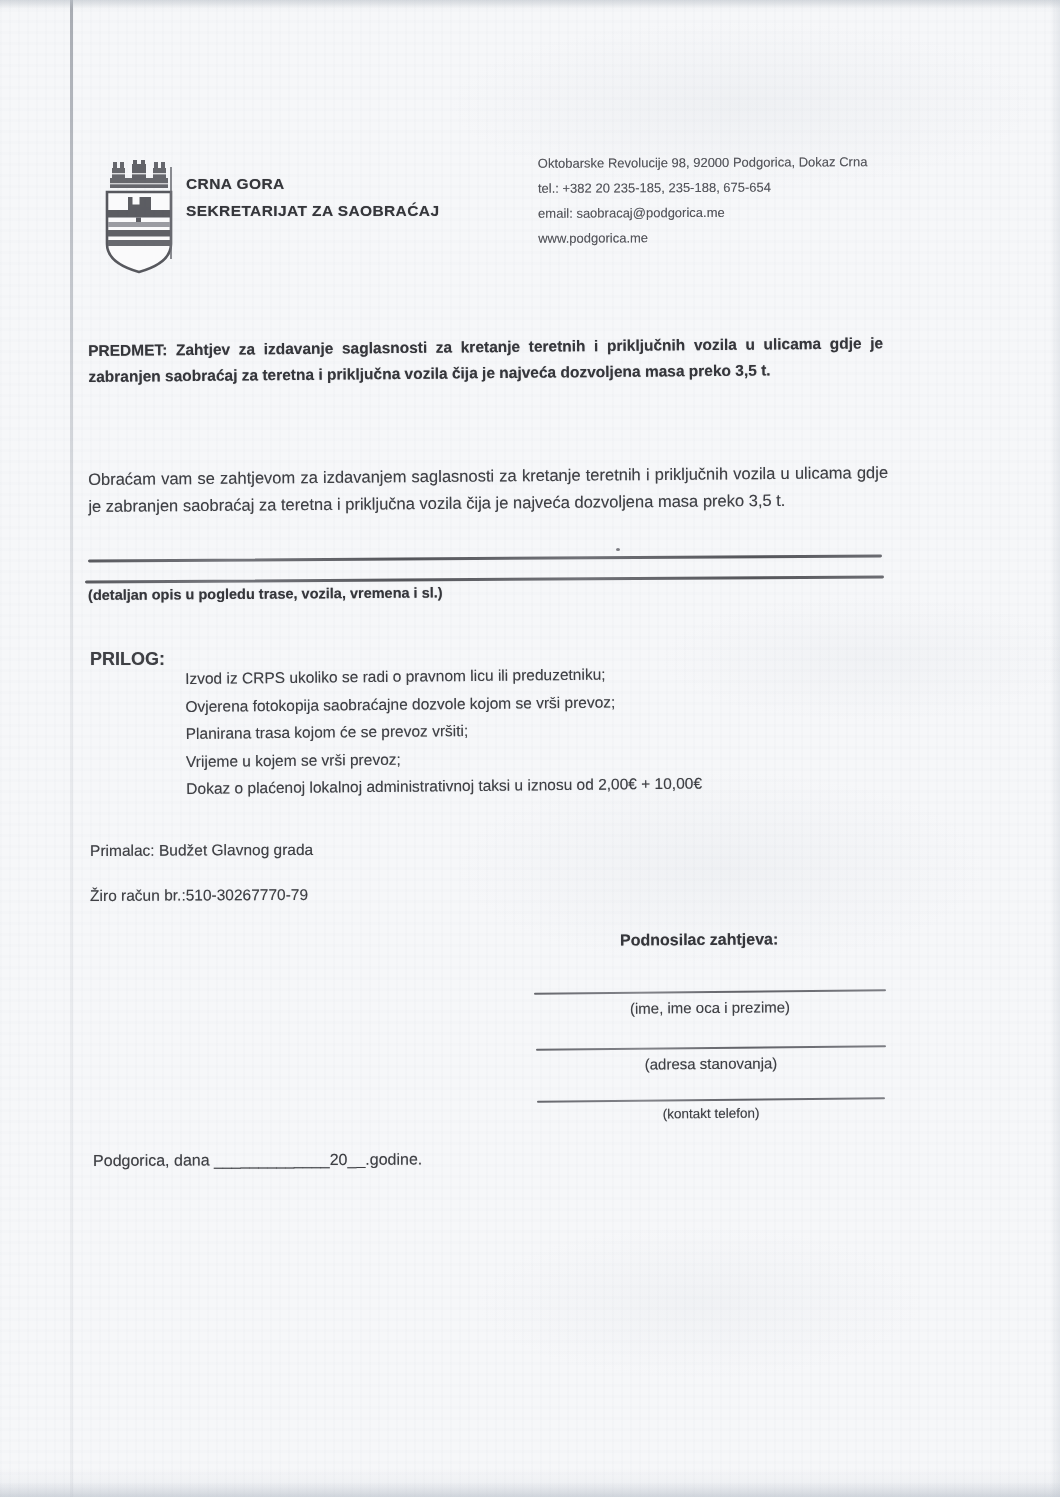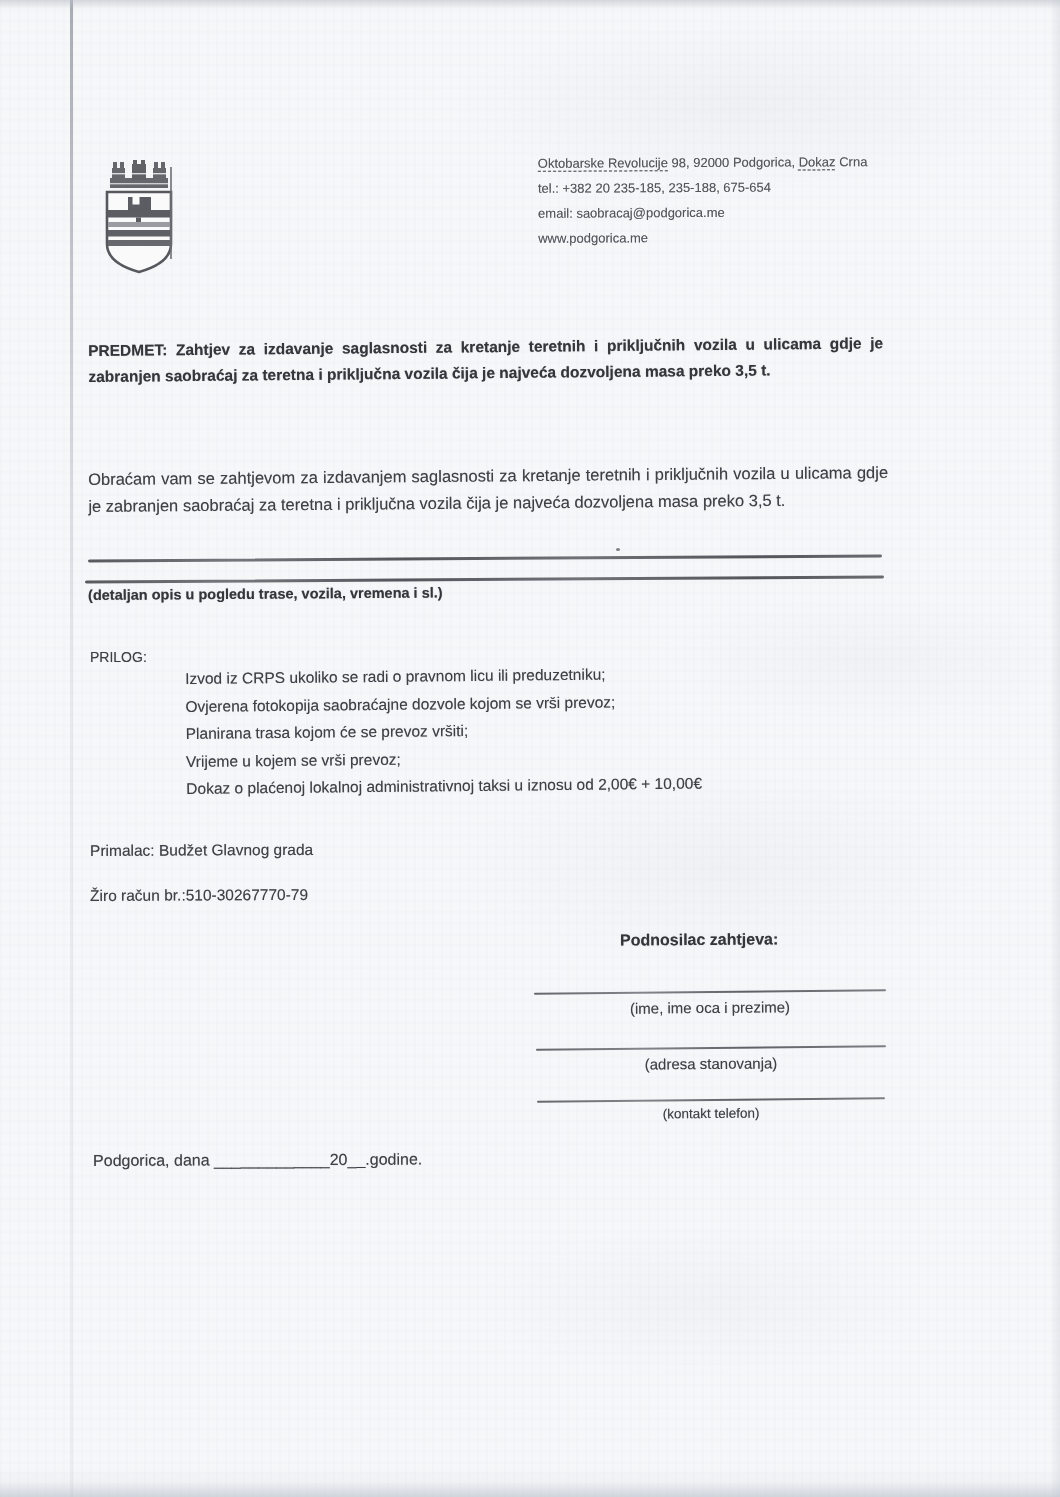--- a/index.html
+++ b/index.html
@@ -20,21 +20,21 @@
   .texture{
     position:absolute;inset:0;pointer-events:none;
     background:
       repeating-linear-gradient(90deg, rgba(190,196,206,0.05) 0 2px, transparent 2px 9px),
       repeating-linear-gradient(0deg, rgba(190,196,206,0.04) 0 3px, transparent 3px 11px);
   }
   .abs{position:absolute;}
   .ink{color:#3f4045;text-shadow:0 0 0.7px rgba(64,66,72,0.45);}
   .ink-bold{color:#35363b;font-weight:bold;text-shadow:0 0 0.8px rgba(53,54,59,0.5);}
   .contact-line{font-size:13px;line-height:25px;color:#54555b;text-shadow:0 0 0.6px rgba(84,85,91,0.45);}
-  .u{text-decoration:underline;text-decoration-style:dashed;text-decoration-thickness:1px;text-underline-offset:3px;}
+  .u{text-decoration-style:dashed;text-decoration-thickness:1px;text-underline-offset:3px;}
   .rule{background:linear-gradient(90deg,#595a5f,#76777d 18%,#55565b 40%,#717278 62%,#54555a 84%,#6b6c72);border-radius:2px;}
   .sigline{background:linear-gradient(90deg,#66676d,#84858b 30%,#606167 60%,#7d7e84);border-radius:2px;}
   .caption-center{text-align:center;}
   .prilog-item{white-space:nowrap;}
 </style>
 </head>
 <body>
 
 <div class="page">
   <div class="texture"></div>
@@ -69,41 +69,43 @@
     <rect x="43" y="57.5" width="5" height="6" fill="#4f5056"></rect>
 
     <rect x="15" y="62" width="62" height="5" fill="#94959b"></rect>
     <rect x="15" y="70" width="62" height="6.5" fill="#53545a"></rect>
     <rect x="15" y="80" width="62" height="6" fill="#5c5d63"></rect>
   </svg>
 
   <div class="abs" style="left:170px;top:167px;width:2px;height:92px;background:#6e6f75;opacity:0.8;"></div>
 
   <div class="abs" style="left:186px;top:170px;font-size:15.5px;line-height:27px;letter-spacing:0.4px;">
+    <div class="ink-bold">CRNA GORA</div>
+    <div class="ink-bold">SEKRETARIJAT ZA SAOBRAĆAJ</div>
   </div>
 
   <div class="abs" style="left:538px;top:150px;transform:rotate(-0.3deg);">
     <div class="contact-line">
       <span class="u">Oktobarske Revolucije</span><span> 98, 92000 Podgorica, </span><span class="u">Dokaz</span><span> Crna</span>
     </div>
     <div class="contact-line">tel.: +382 20 235-185, 235-188, 675-654</div>
     <div class="contact-line">email: saobracaj@podgorica.me</div>
     <div class="contact-line">www.podgorica.me</div>
   </div>
 
   <div class="abs ink-bold" style="left:88px;top:338px;width:795px;font-size:15.5px;line-height:25.5px;text-align:justify;transform:rotate(-0.55deg);transform-origin:left top;">PREDMET: Zahtjev za izdavanje saglasnosti za kretanje teretnih i priključnih vozila u ulicama gdje je zabranjen saobraćaj za teretna i priključna vozila čija je najveća dozvoljena masa preko 3,5 t.</div>
 
   <div class="abs ink" style="left:88px;top:466px;width:800px;font-size:16.5px;line-height:26.5px;text-align:justify;transform:rotate(-0.5deg);transform-origin:left top;">Obraćam vam se zahtjevom za izdavanjem saglasnosti za kretanje teretnih i priključnih vozila u ulicama gdje je zabranjen saobraćaj za teretna i priključna vozila čija je najveća dozvoljena masa preko 3,5 t.</div>
 
   <div class="abs rule" style="left:88px;top:557px;width:794px;height:2.5px;transform:rotate(-0.35deg);"></div>
   <div class="abs rule" style="left:85px;top:578px;width:799px;height:2.5px;transform:rotate(-0.35deg);"></div>
 
   <div class="abs ink-bold" style="left:88px;top:587px;font-size:14.5px;transform:rotate(-0.4deg);transform-origin:left top;">(detaljan opis u pogledu trase, vozila, vremena i sl.)</div>
 
-  <div class="abs ink" style="left:90px;top:649px;font-size:14px;">PRILOG:</div>
+  <div class="abs ink" style="left:90px;top:649px;font-size:18px;font-weight:bold;">PRILOG:</div>
   <div class="abs" style="left:185px;top:665px;font-size:15.5px;line-height:27.5px;transform:rotate(-0.6deg);transform-origin:left top;">
     <div class="ink prilog-item">Izvod iz CRPS ukoliko se radi o pravnom licu ili preduzetniku;</div>
     <div class="ink prilog-item">Ovjerena fotokopija saobraćajne dozvole kojom se vrši prevoz;</div>
     <div class="ink prilog-item">Planirana trasa kojom će se  prevoz vršiti;</div>
     <div class="ink prilog-item">Vrijeme u kojem se vrši prevoz;</div>
     <div class="ink prilog-item">Dokaz o plaćenoj lokalnoj administrativnoj taksi u iznosu od 2,00€ + 10,00€</div>
   </div>
 
   <div class="abs ink" style="left:90px;top:842px;font-size:15.5px;transform:rotate(-0.3deg);transform-origin:left top;">Primalac: Budžet Glavnog grada</div>
   <div class="abs ink" style="left:90px;top:887px;font-size:15.5px;transform:rotate(-0.3deg);transform-origin:left top;">Žiro račun br.:510-30267770-79</div>

